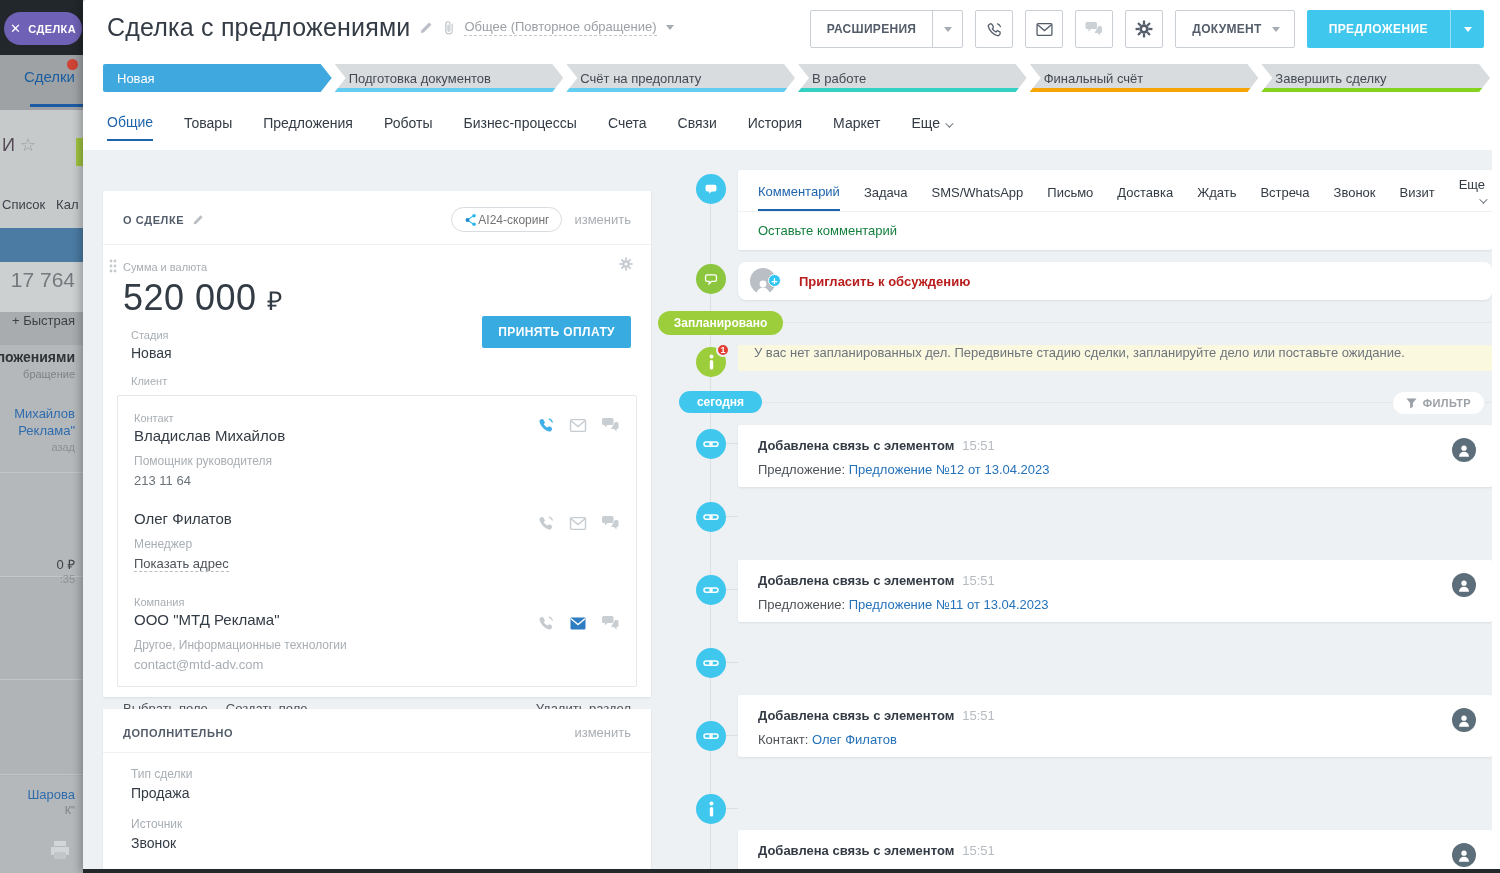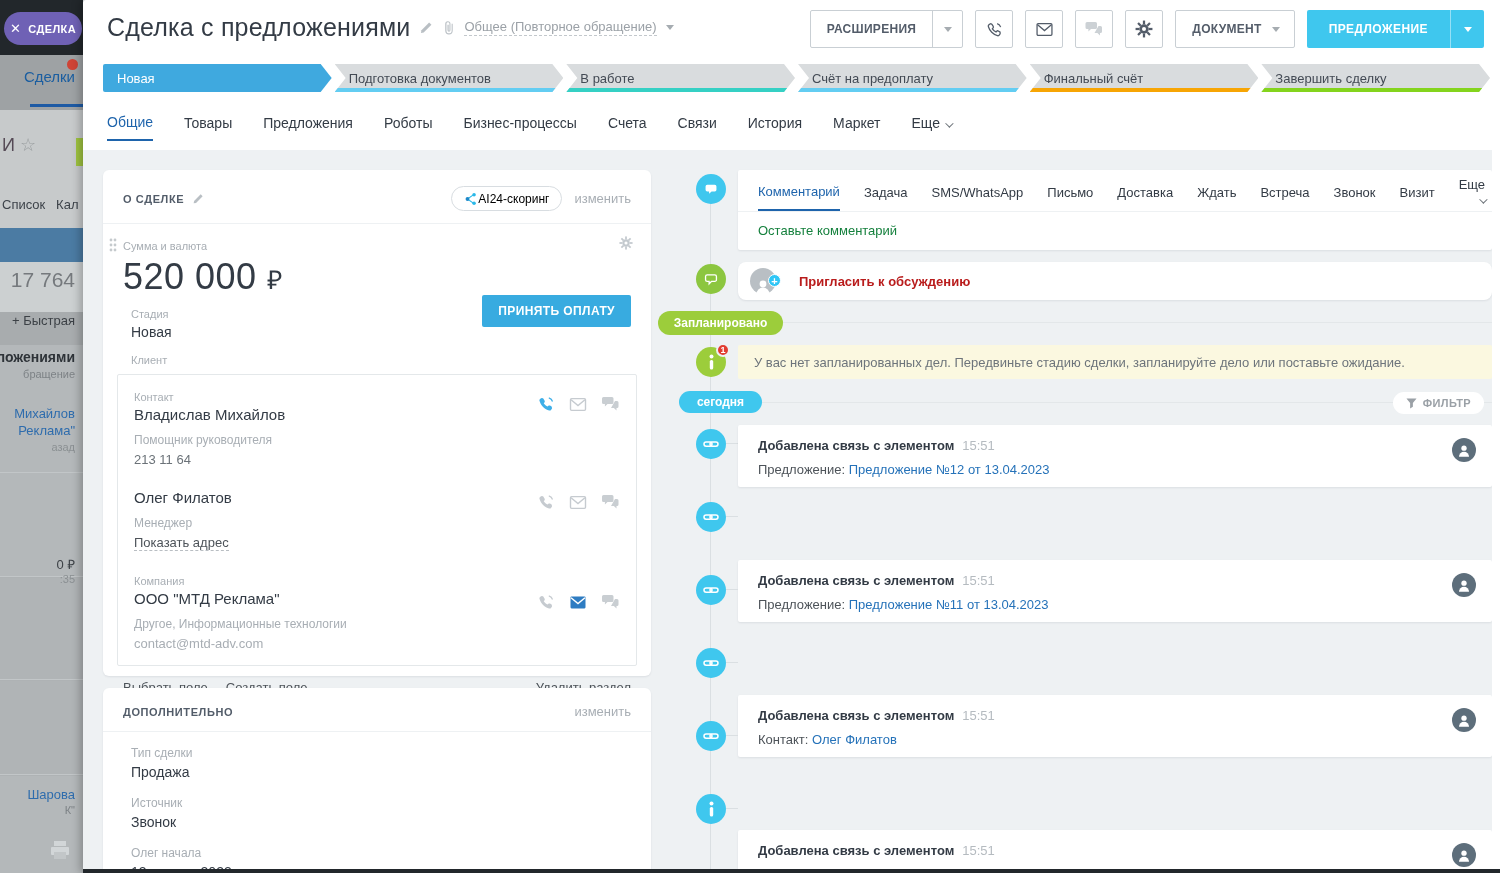--- a/index.html
+++ b/index.html
@@ -60,28 +60,28 @@
   .stage .u { position:absolute; left:0; bottom:0; width:100%; height:4px; }
   .u-blue { background:#63cdf2; } .u-teal { background:#35d0c4; } .u-orange { background:#f7a504; } .u-green { background:#84d41d; }
 
   
   #main-tabs { position:absolute; left:24px; top:114px; display:flex; gap:31px; align-items:center; }
   .mtab { font-size:14px; color:#333b45; cursor:pointer; padding-bottom:9px; }
   .mtab.active { color:#1e64ac; border-bottom:2px solid #1e64ac; }
   .chev { display:inline-block; width:6px; height:6px; border-right:1px solid #6b7278; border-bottom:1px solid #6b7278; transform:rotate(45deg) translateY(-2px); margin-left:5px; }
 
   
-  .card { position:absolute; background:#fff; border-radius:6px; box-shadow:0 1px 2px rgba(83,92,105,.12); }
+  .card { position:absolute; background:#fff; border-radius:1px; box-shadow:0 1px 2px rgba(83,92,105,.12);margin-top:21px; }
   #deal-card { left:20px; top:170px; width:548px; height:506px; }
   #extra-card { left:20px; top:688px; width:548px; height:230px; }
   .card-head { display:flex; align-items:center; padding:16px 20px 12px 20px; }
   .sec-title { font-size:11px; font-weight:bold; color:#525c69; letter-spacing:.6px; }
   .card-divider { height:1px; background:#eef1f3; margin:0 0; }
   .edit-link { font-size:13px; color:#a8aeb4; cursor:pointer; }
-  .scoring-pill { display:flex; align-items:center; border:1px solid #d8dde1; border-radius:13px; height:25px; padding:0 12px; font-size:12px; color:#000000; cursor:pointer; margin-left:auto; margin-right:12px; }
+  .scoring-pill { display:flex; align-items:center; border:1px solid #d8dde1; border-radius:13px; height:25px; padding:0 12px; font-size:12px; color:#737373; cursor:pointer; margin-left:auto; margin-right:12px; }
   .field-label { font-size:11px; color:#a8aeb4; }
   .amount-row { position:relative; padding:12px 20px 0 20px; }
   .drag-dots { position:absolute; left:6px; top:14px; width:8px; height:14px; color:#c5cacd; }
   .amount-val { font-size:36px; font-weight:300; color:#333b45; margin-top:2px; letter-spacing:.5px;}
   .amount-cur { font-size:26px; color:#333b45; font-weight:300; }
   .pay-btn { position:absolute; right:20px; top:71px; background:#38abe0; color:#fff; font-size:12px; font-weight:bold; letter-spacing:.4px; border-radius:2px; padding:9px 16px; cursor:pointer; }
   .plain-field { padding:10px 20px 0 28px; }
   .plain-field .val { font-size:14px; color:#333b45; margin-top:4px; }
   .client-box { margin:8px 14px 0 14px; border:1px solid #e4e8ea; border-radius:2px; padding:16px 16px 14px 16px; }
   .crow { position:relative; }
@@ -113,21 +113,21 @@
   .invite-ava { position:relative; width:26px; height:26px; background:#b9bfc4; border-radius:50%; display:flex; align-items:flex-end; justify-content:center; overflow:visible; }
   .invite-plus { position:absolute; right:-5px; top:6px; width:13px; height:13px; background:#2fc6f6; border-radius:50%; color:#fff; font-size:11px; line-height:12px; text-align:center; font-weight:bold; border:1px solid #fff;}
   .invite-text { font-size:13px; color:#b91c1c; margin-left:23px;font-weight:bold; }
 
   .hline { position:absolute; left:647px; width:762px; height:1px; background:#e3e7e9; }
   .center-badge { position:absolute; left:0; width:1275px; text-align:center; z-index:3; }
   .badge { display:inline-block; color:#fff; font-size:12px; font-weight:bold; border-radius:12px; padding:5px 16px; cursor:pointer; }
   .badge.green { background:#9ccd3b; }
   .badge.cyan { background:#3fc7ee; padding:4px 18px; }
 
-  #notice { top:345px; height:34px; background:#fbf8e0; box-shadow:none; display:flex; align-items:center; padding:0 16px; font-size:13px; color:#6d747b; }
+  #notice { top:345px; height:26px; background:#fbf8e0; box-shadow:none; display:flex; padding:0 16px; font-size:13px; color:#6d747b; }
 
   .filter-pill { position:absolute; right:16px; top:392px; height:22px; background:#fff; border-radius:12px; display:flex; align-items:center; gap:6px; padding:0 13px; font-size:11px; font-weight:bold; color:#9aa0a6; letter-spacing:.4px; cursor:pointer; z-index:3;}
 
   .entry { padding:13px 20px; position:relative; }
   .entry-title-row { display:flex; align-items:baseline; gap:8px; }
   .entry-title { font-size:13px; font-weight:bold; color:#333b45; }
   .entry-time { font-size:13px; color:#b5bbc0; }
   .entry-line { font-size:13px; margin-top:9px; }
   .entry-line .pre { color:#4d5359; }
   .entry-line a, .lnk { color:#2572b9; text-decoration:none; cursor:pointer; }
@@ -251,26 +251,26 @@
 
   <div id="stage-bar">
     <div class="stage first active">
         <span>Новая</span>
       </div>
     <div class="stage">
         <span>Подготовка документов</span>
         <span class="u u-blue"></span>
       </div>
     <div class="stage">
+        <span>Счёт на предоплату</span>
+        <span class="u u-blue"></span>
+      </div>
+    <div class="stage">
         <span>В работе</span>
         <span class="u u-teal"></span>
-      </div>
-    <div class="stage">
-        <span>Счёт на предоплату</span>
-        <span class="u u-blue"></span>
       </div>
     <div class="stage">
         <span>Финальный счёт</span>
         <span class="u u-orange"></span>
       </div>
     <div class="stage">
         <span>Завершить сделку</span>
         <span class="u u-green"></span>
       </div>
   </div>

